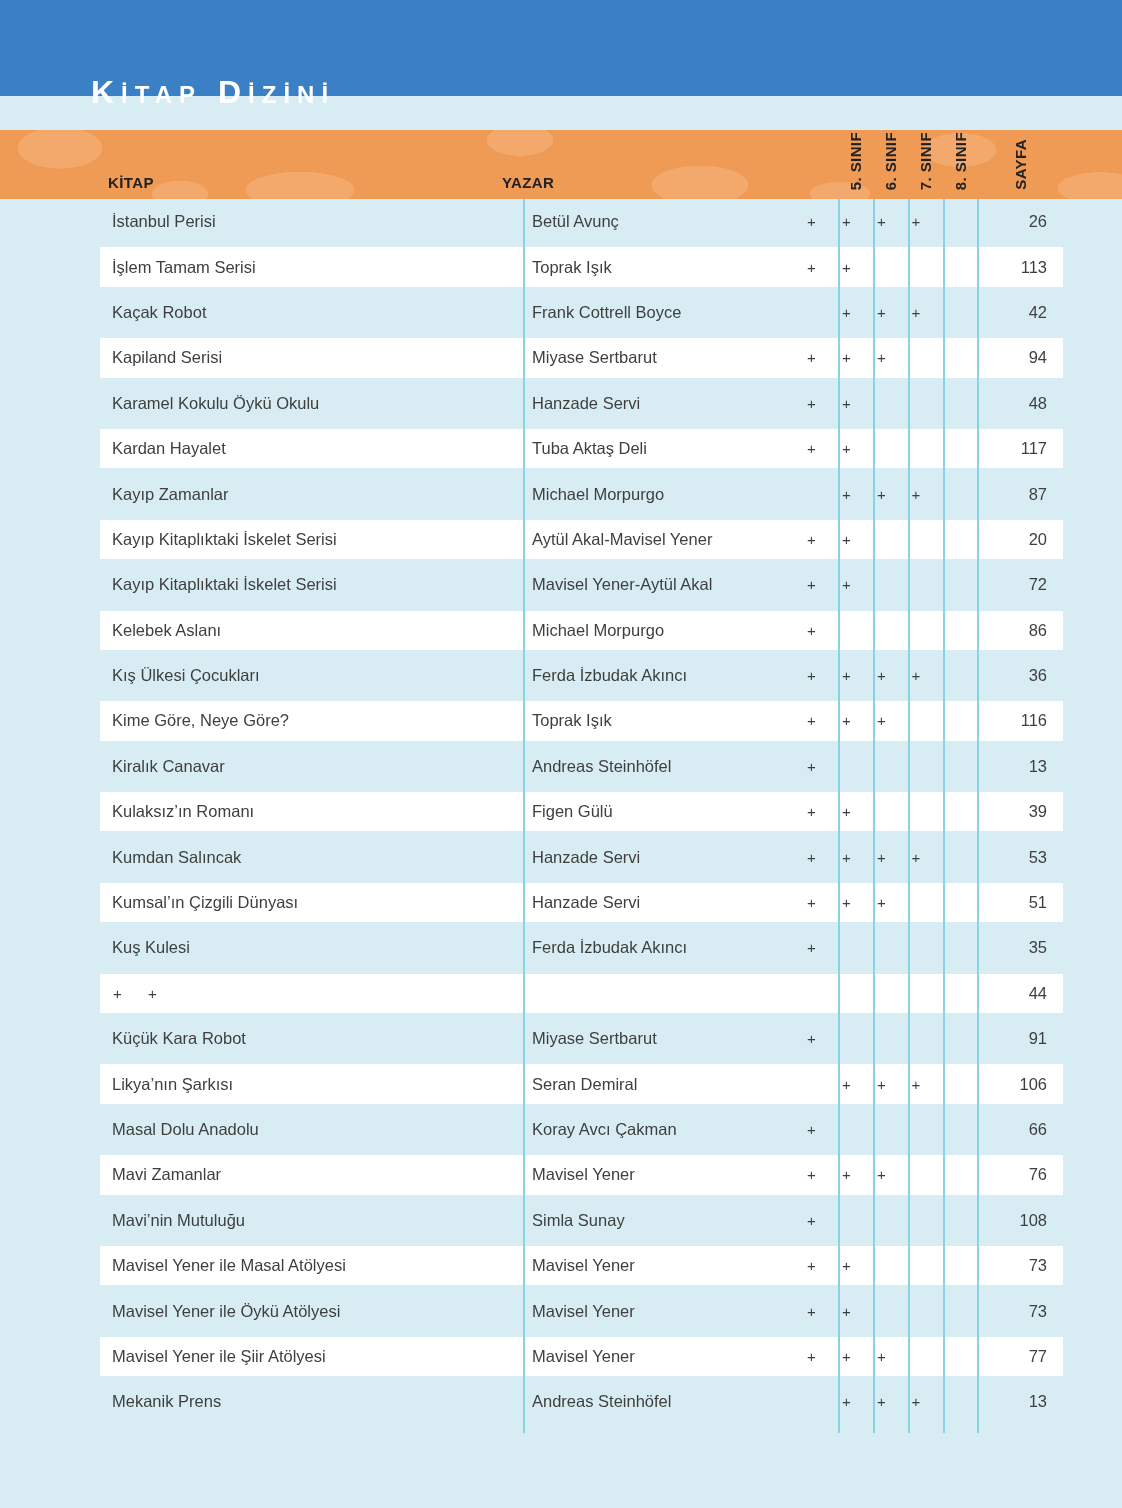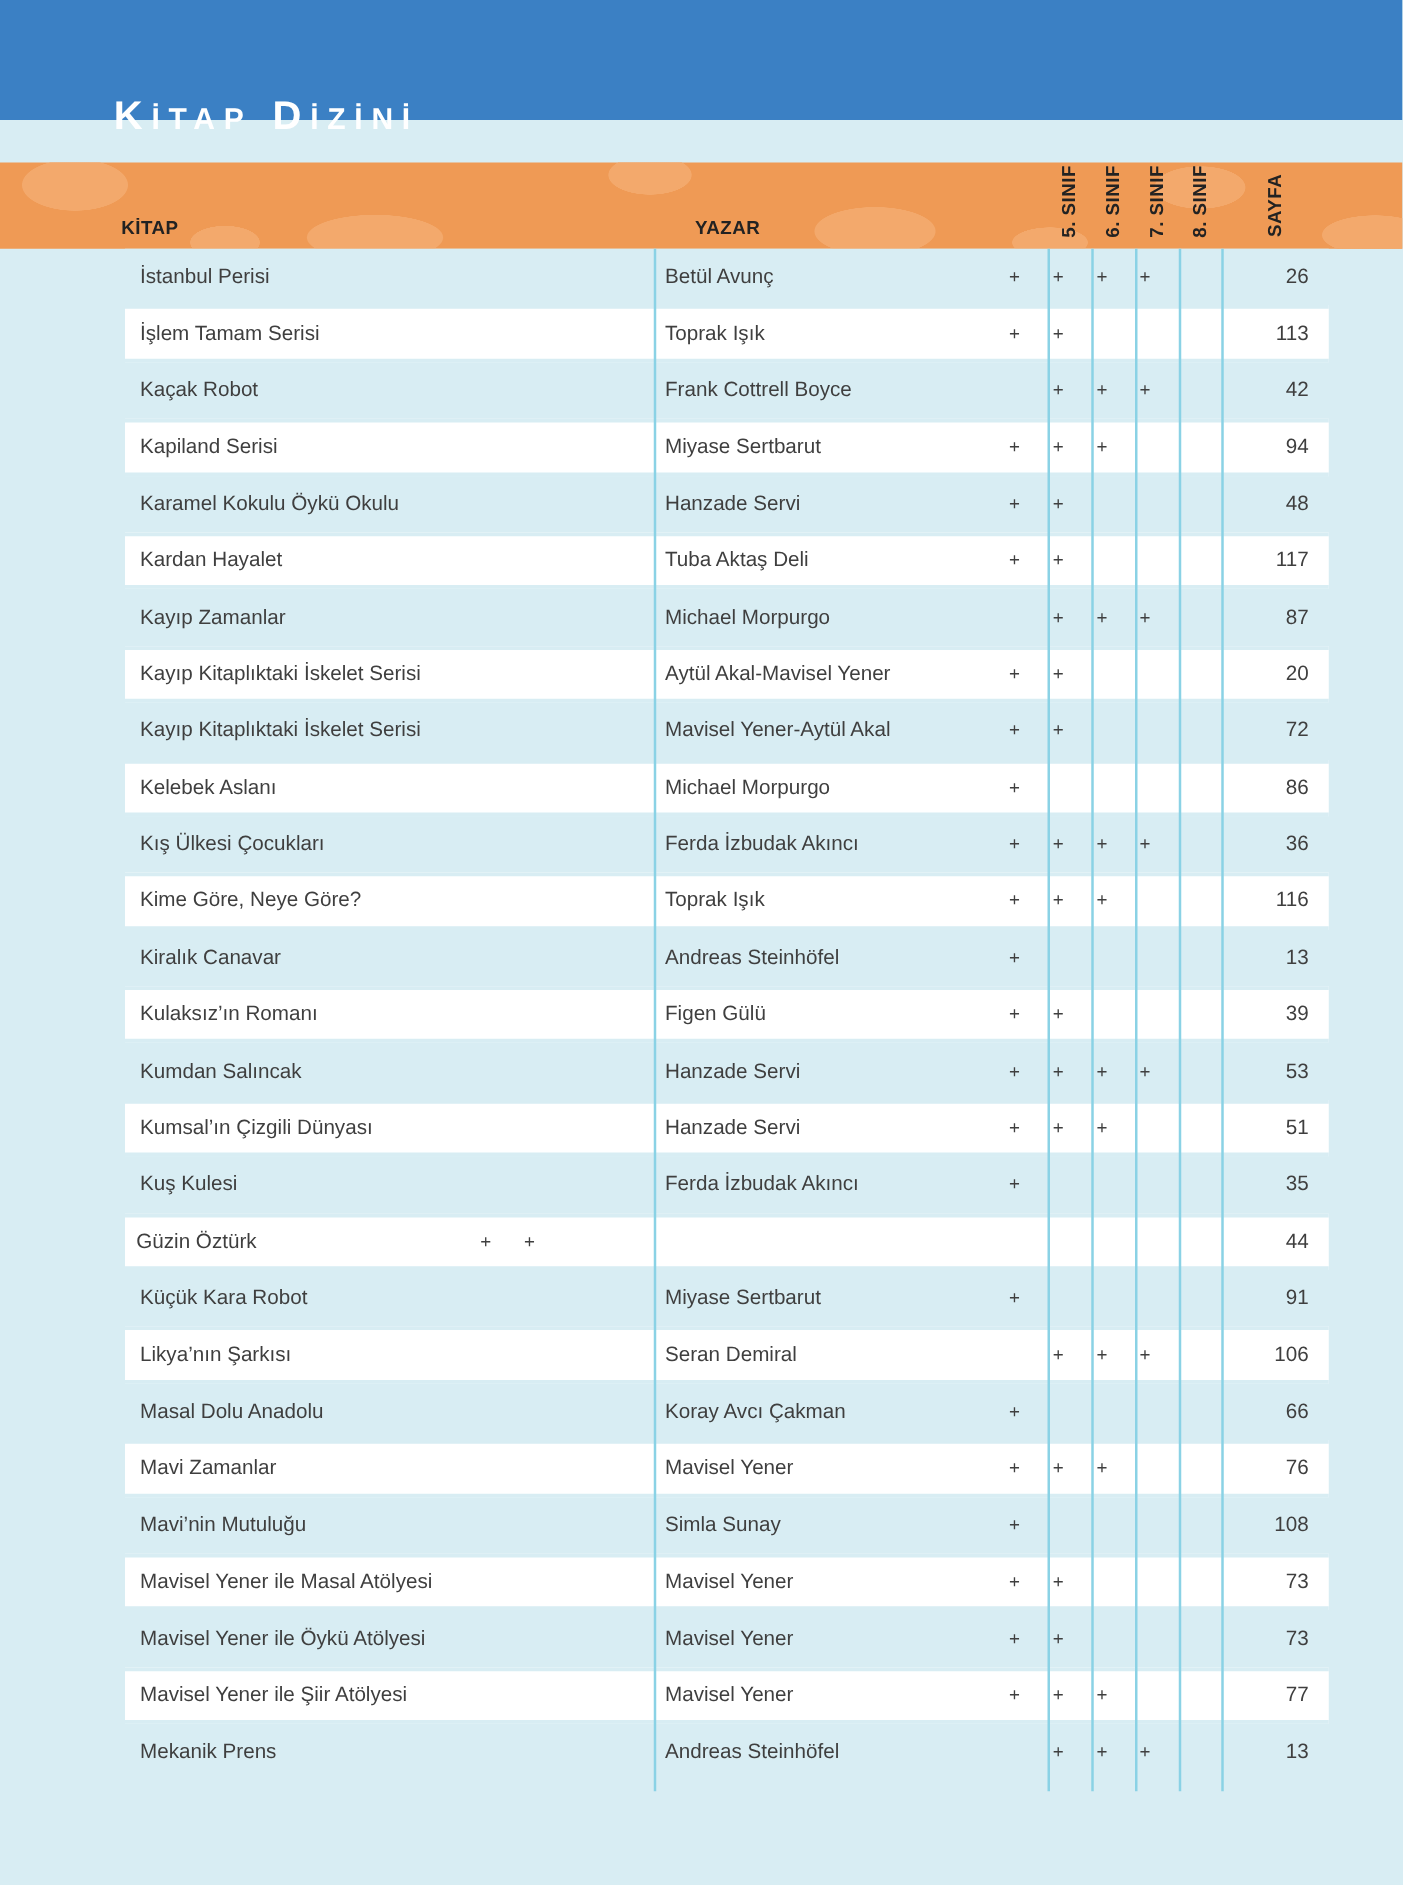--- a/index.html
+++ b/index.html
@@ -45,22 +45,22 @@
       radial-gradient(ellipse 70px 26px at 1100px 58px,var(--orange-light) 60%, transparent 61%),
       radial-gradient(ellipse 46px 22px at 180px 64px, var(--orange-light) 60%, transparent 61%),
       radial-gradient(ellipse 50px 20px at 840px 64px, var(--orange-light) 60%, transparent 61%);
     background-color:var(--orange);
   }
   .col-label{
     position:absolute;bottom:8px;
     font-size:15px;font-weight:bold;color:var(--head-text);
     letter-spacing:0.4px;white-space:nowrap;
   }
-  .col-label.kitap{left:97px;}
-  .col-label.yazar{left:556px;}
+  .col-label.kitap{left:108px;}
+  .col-label.yazar{left:502px;}
   .vlabel{
     position:absolute;bottom:9px;
     writing-mode:vertical-rl;transform:rotate(180deg);
     font-size:15px;font-weight:bold;color:var(--head-text);
     letter-spacing:0.4px;white-space:nowrap;
   }
   .vlabel.g0{left:847px;}
   .vlabel.g1{left:882px;}
   .vlabel.g2{left:917px;}
   .vlabel.g3{left:952px;}
@@ -262,21 +262,20 @@
     <div class="row cyan">
     <div class="cell kitap">Kuş Kulesi</div>
     <div class="cell yazar">Ferda İzbudak Akıncı</div>
     <div class="cell grade">+</div>
     <div class="cell grade"></div>
     <div class="cell grade"></div>
     <div class="cell grade last"></div>
     <div class="cell sayfa">35</div>
   </div>
     <div class="row white">
-    <div class="cell yazar">Güzin Öztürk</div>
     <div class="cell grade">+</div>
     <div class="cell grade">+</div>
     <div class="cell grade"></div>
     <div class="cell grade last"></div>
     <div class="cell sayfa">44</div>
   </div>
     <div class="row cyan">
     <div class="cell kitap">Küçük Kara Robot</div>
     <div class="cell yazar">Miyase Sertbarut</div>
     <div class="cell grade">+</div>

